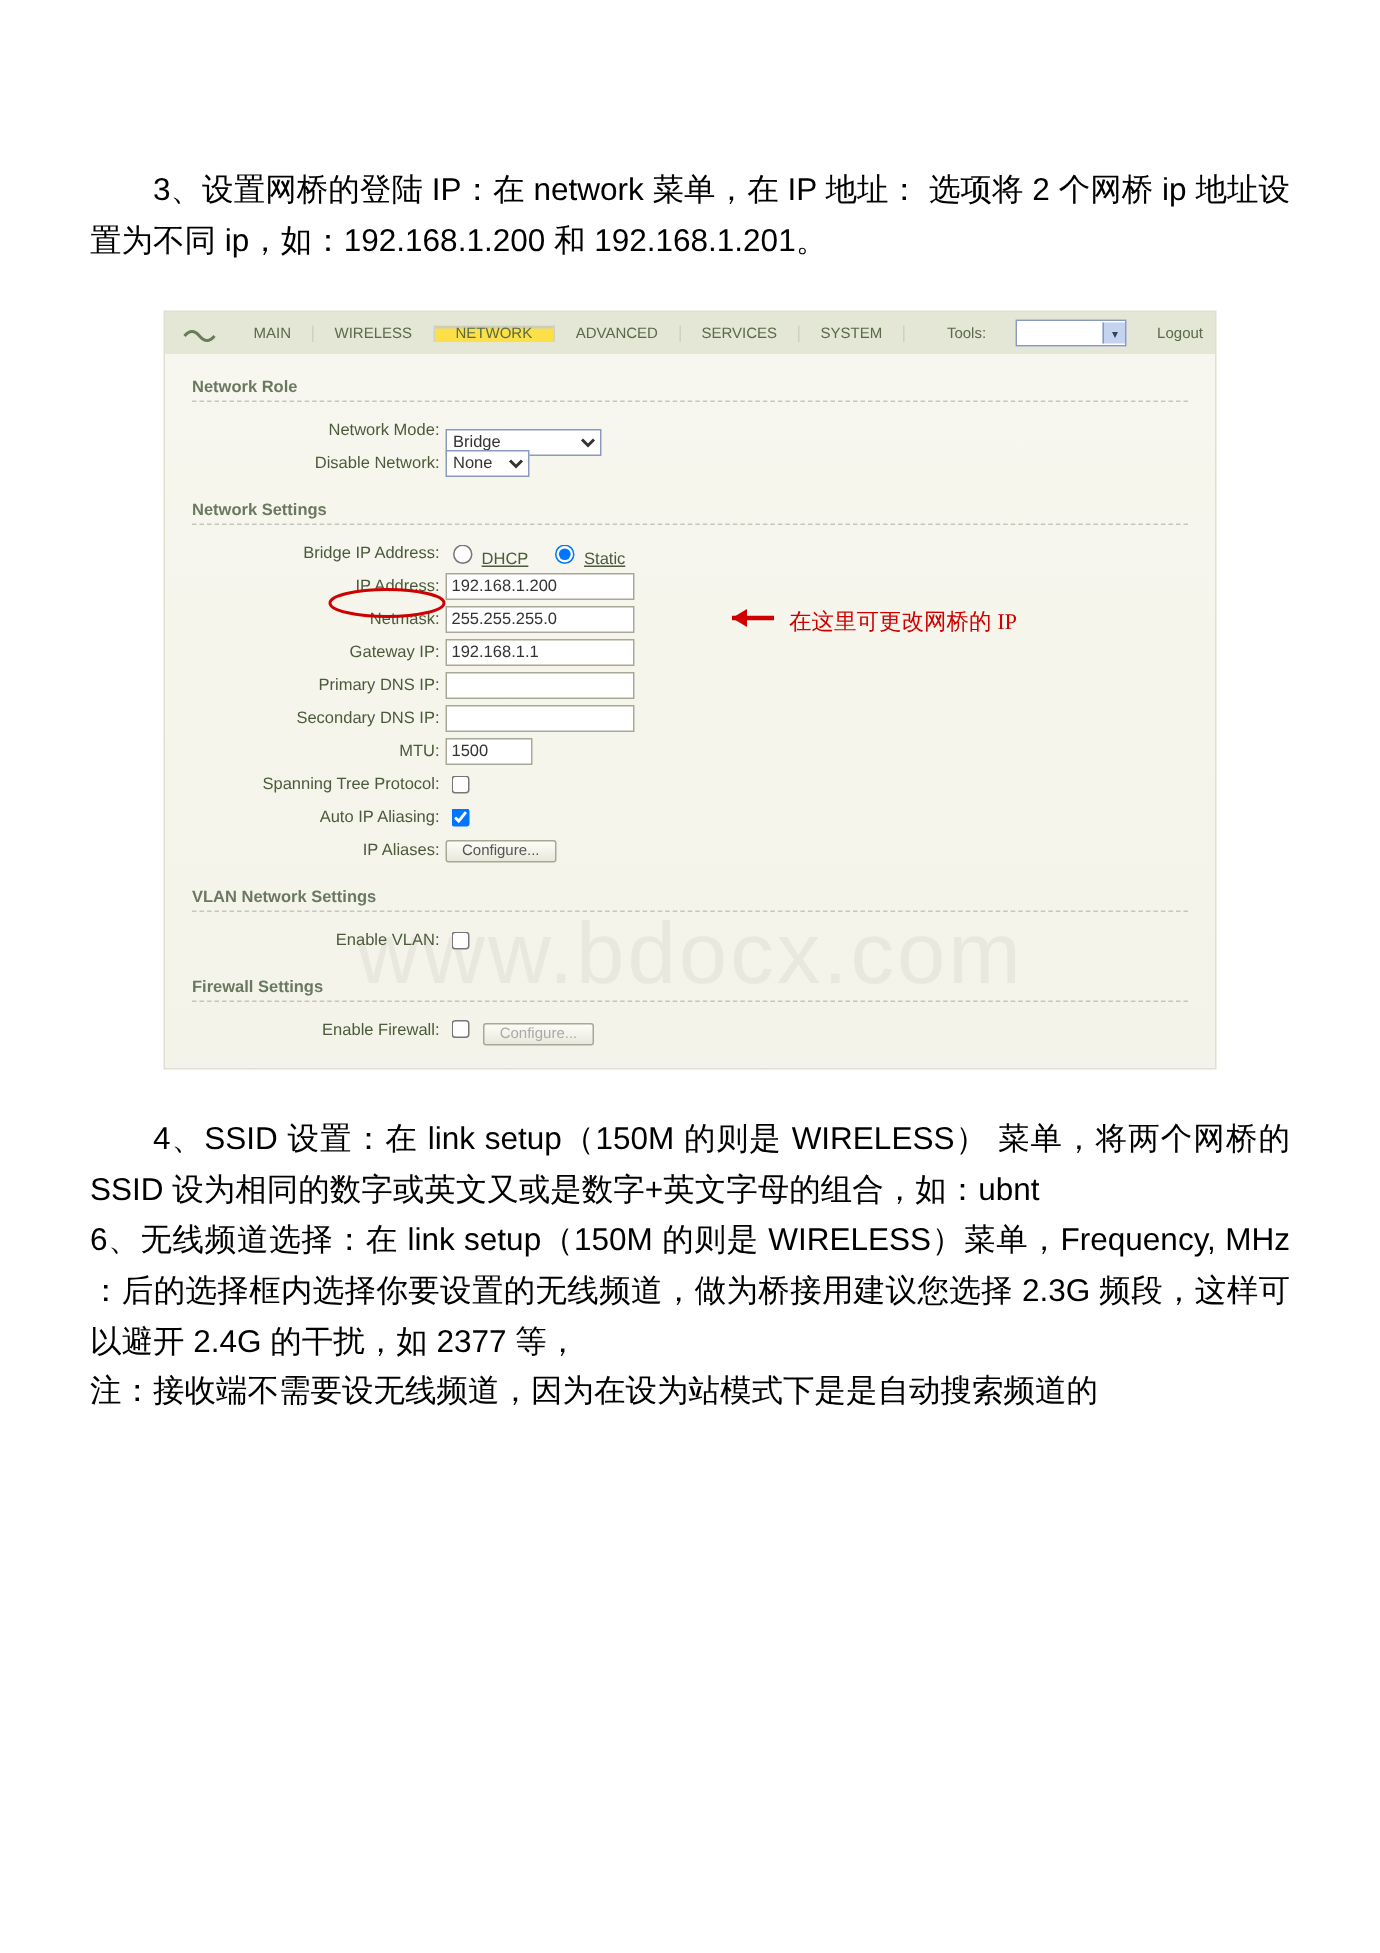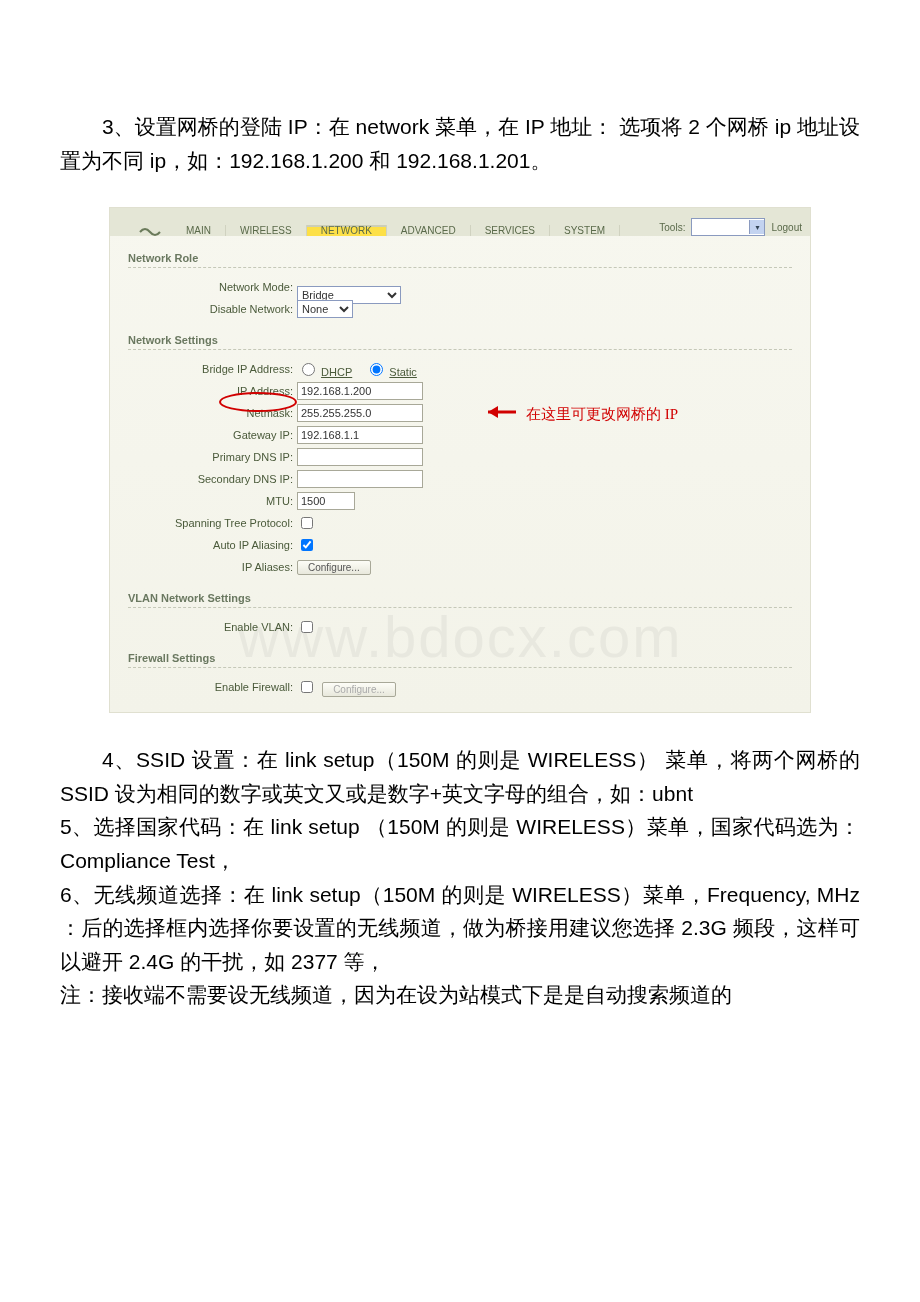--- a/index.html
+++ b/index.html
@@ -46,24 +46,23 @@
     color: #e8e8df;
     letter-spacing: 2px;
     white-space: nowrap;
     pointer-events: none;
     z-index: 0;
   }
   .tabs {
     height: 28px;
     background: #e4e6d6;
     display: flex;
-    align-items: flex-end;
+    align-items: center;
     position: relative;
     z-index: 2;
-    padding-left: 17px;
   }
   .tab-icon {
     width: 45px;
     display:flex; align-items:center; justify-content:center;
     color:#6a7a5a;
   }
   .tab {
     padding: 0 14px;
     display: flex;
     align-items: center;
@@ -73,21 +72,21 @@
     cursor: pointer;
   }
   .tab.active {
     background: #fde047;
     box-shadow: inset 0 2px 0 #ccceb8;
   }
   .tools {
     margin-left: auto;
     display: flex;
     align-items: center;
-    gap: 6px;
+    gap: 20px;
     padding-right: 8px;
   }
   .tools-label { font-size:10px; color:#5a6a4a;}
   .tools-combo {
     width: 72px; height: 16px; border:1px solid #8a9abf; background:#fff;
     display:inline-flex; align-items:center; justify-content:flex-end;
   }
   .combo-arrow {
     width:14px;height:14px;background:#c3d3f0;border-left:1px solid #8a9abf;
     display:flex;align-items:center;justify-content:center;font-size:8px;color:#345;
@@ -266,16 +265,15 @@
           <div class="fld">
             <input type="checkbox" style="">
             &nbsp;<button class="btn disabled">Configure...</button>
           </div>
         </div>
       </div>
     </div>
   </div>
 
   <div class="para indent">4、SSID 设置：在 link setup（150M 的则是 WIRELESS） 菜单，将两个网桥的 SSID 设为相同的数字或英文又或是数字+英文字母的组合，如：ubnt</div>
-  <div class="para">5、选择国家代码：在 link setup （150M 的则是 WIRELESS）菜单，国家代码选为：Compliance Test，</div>
   <div class="para">6、无线频道选择：在 link setup（150M 的则是 WIRELESS）菜单，Frequency, MHz ：后的选择框内选择你要设置的无线频道，做为桥接用建议您选择 2.3G 频段，这样可以避开 2.4G 的干扰，如 2377 等，</div>
   <div class="para">注：接收端不需要设无线频道，因为在设为站模式下是是自动搜索频道的</div>
 </div>
 
 </body></html>

